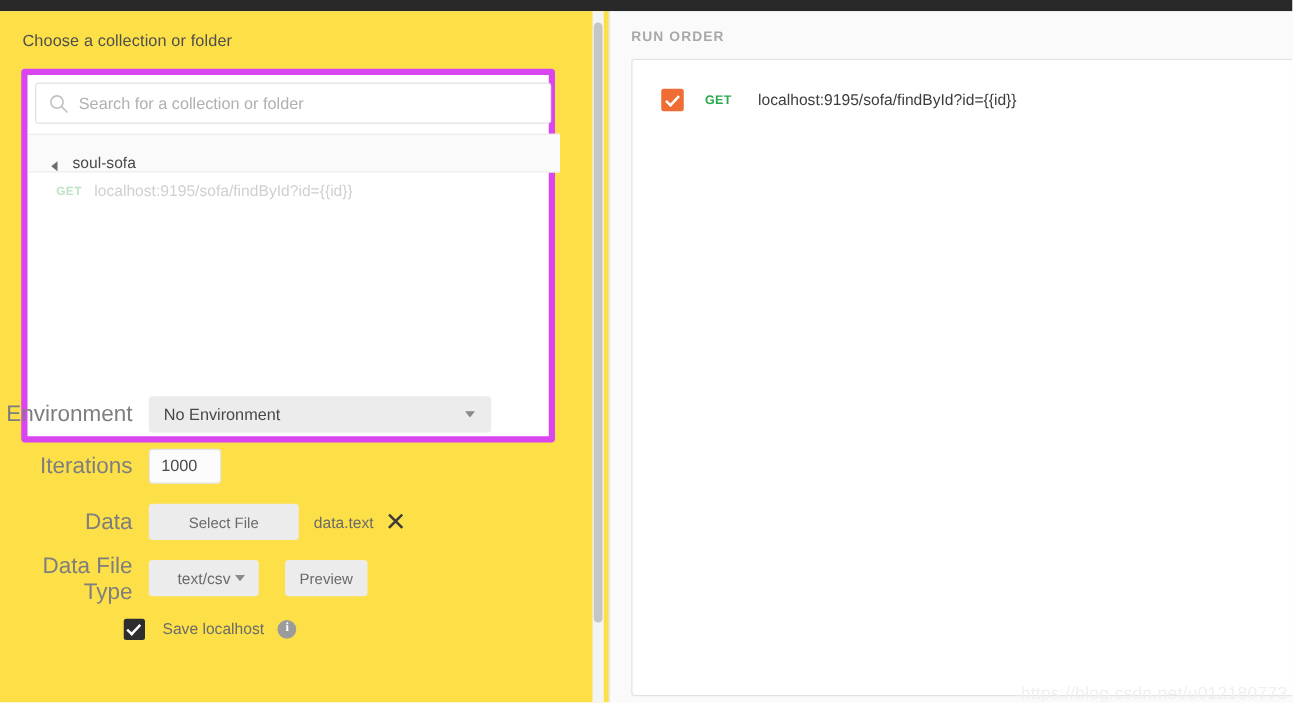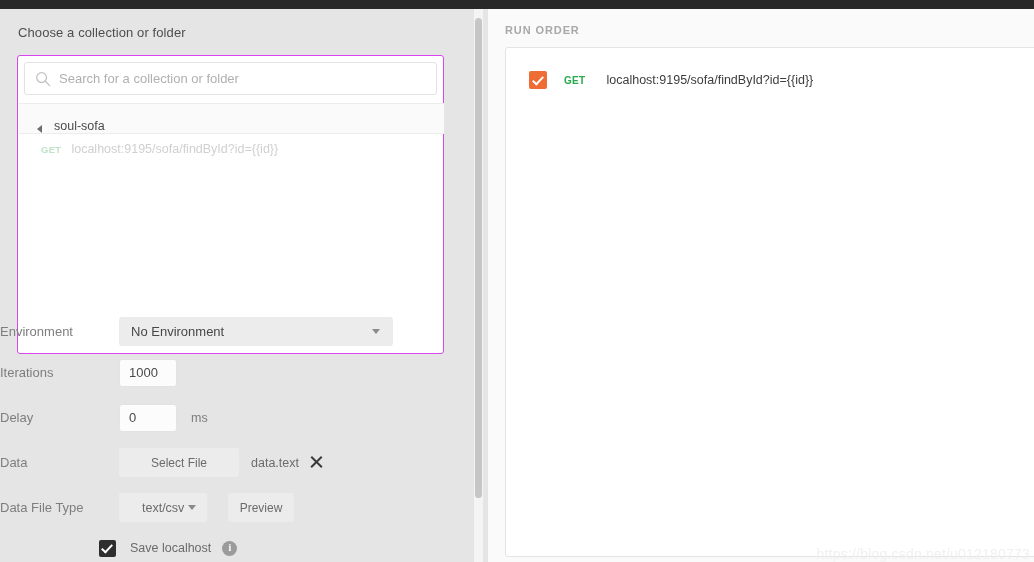--- a/index.html
+++ b/index.html
@@ -28,39 +28,39 @@
     height: 9px;
     background: #282828;
   }
 
   
   .left-pane {
     position: absolute;
     left: 0; top: 9px;
     width: 487px;
     height: 553px;
-    background: #e5e5e5;
+    background: #fde047;
     overflow: hidden;
   }
 
   .section-title {
     position: absolute;
     left: 18px; top: 16px;
     font-size: 13px;
     color: #4e4e4e;
     letter-spacing: .1px;
   }
 
   
   .collection-box {
     position: absolute;
     left: 17px; top: 46px;
     width: 427px;
     height: 299px;
-    border: 1px solid #d946ef;
+    border: 5px solid #d946ef;
     border-radius: 3px;
     background: #ffffff;
     box-sizing: border-box;
   }
 
   .search-wrap {
     position: absolute;
     left: 6px; top: 6px;
     width: 413px;
     height: 33px;
@@ -149,21 +149,23 @@
     width: 470px;
   }
   .form-row {
     position: relative;
     display: flex;
     align-items: center;
     margin-bottom: 0;
   }
   .form-label {
     width: 119px;
-    font-size: 13px;
+    text-align: right;
+    padding-right: 13px;
+    font-size: 18px;
     color: #7e7e7e;
     box-sizing: border-box;
     flex: 0 0 auto;
   }
 
   .env-select {
     width: 274px;
     height: 29px;
     background: #ececec;
     border: none;
@@ -456,25 +458,20 @@
           <span class="env-select-text">No Environment</span>
           <span class="caret-down"></span>
         </div>
       </div>
 
       <div class="form-row" style="height:45px;">
         <span class="form-label">Iterations</span>
         <input class="num-input" type="text" value="1000" style="">
       </div>
 
-      <div class="form-row" style="height:45px;">
-        <span class="form-label">Delay</span>
-        <input class="num-input" type="text" value="0" style="">
-        <span class="unit-text">ms</span>
-      </div>
 
       <div class="form-row" style="height:45px;">
         <span class="form-label">Data</span>
         <button class="gray-btn select-file-btn">Select File</button>
         <span class="file-name">data.text</span>
         <span class="clear-file"></span>
       </div>
 
       <div class="form-row" style="height:45px;">
         <span class="form-label">Data File Type</span>

